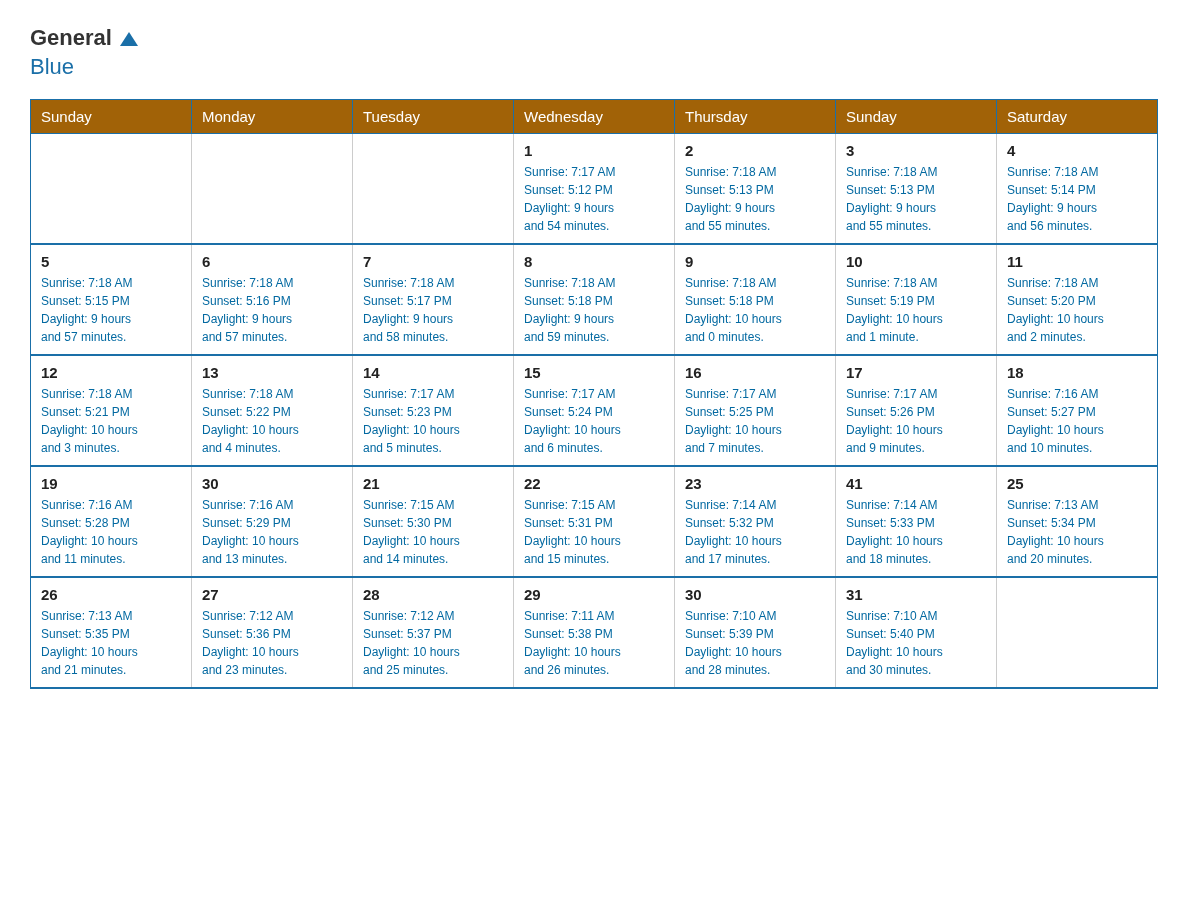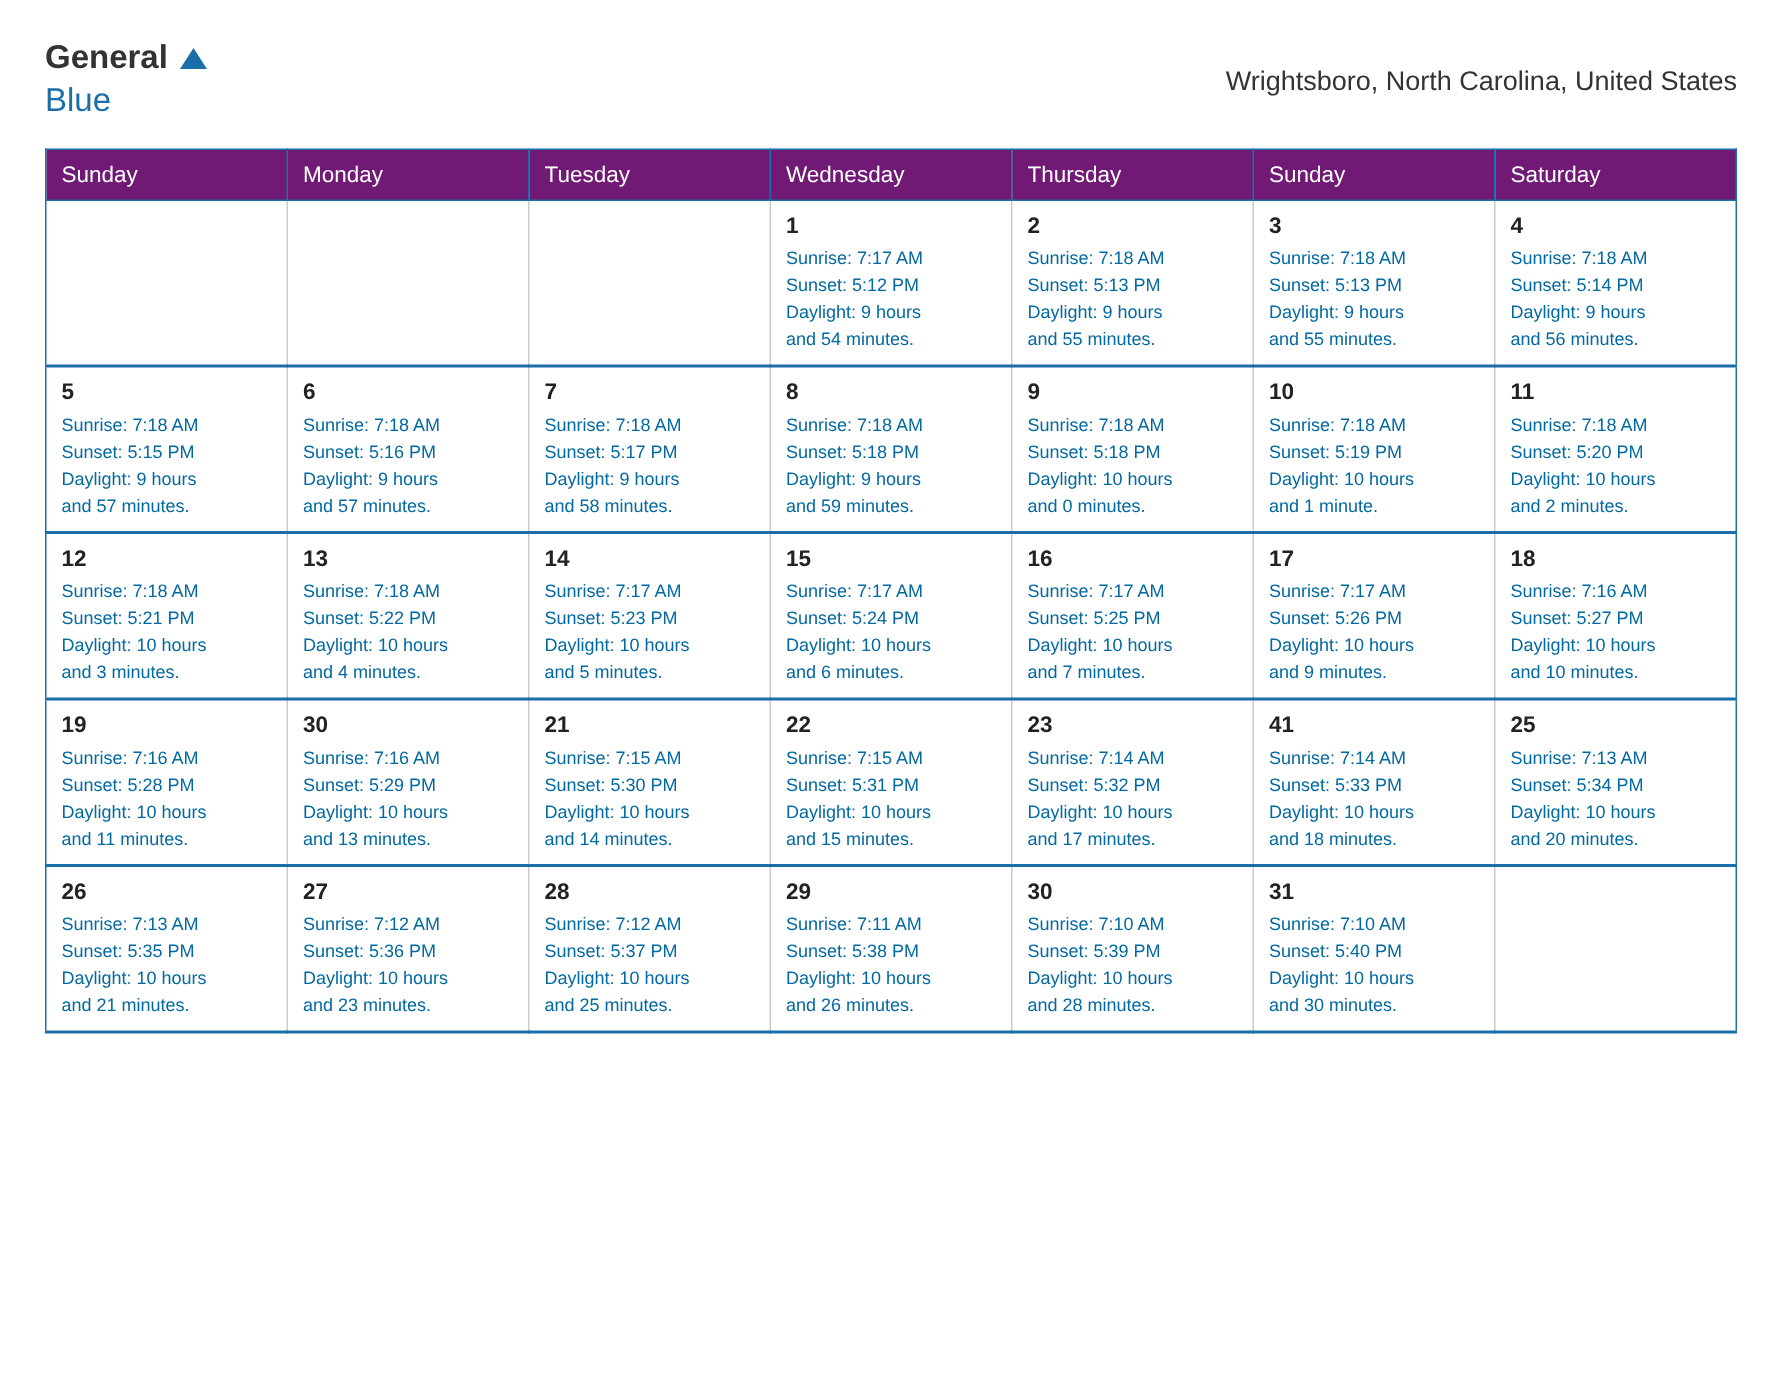--- a/index.html
+++ b/index.html
@@ -50,21 +50,21 @@
       font-size: 18px;
       color: #333;
       margin-top: 4px;
     }
     table {
       width: 100%;
       border-collapse: collapse;
       table-layout: fixed;
     }
     thead tr {
-      background: #701a75;
+      background: #a16207;
     }
     thead th {
       color: #fff;
       font-size: 15px;
       font-weight: normal;
       padding: 8px 10px;
       text-align: left;
       border: 1px solid #1a6fa8;
     }
     tbody tr {
@@ -107,21 +107,20 @@
 <div class="header-area">
   <div class="logo">
     <span class="logo-text-general">General</span>
     <svg class="logo-icon" viewBox="0 0 22 22" xmlns="http://www.w3.org/2000/svg">
       <polygon points="2,18 11,4 20,18" fill="#1a6fa8"></polygon>
     </svg>
     <br>
     <span class="logo-text-blue">Blue</span>
   </div>
   <div class="title-area">
-    <div class="calendar-subtitle">Wrightsboro, North Carolina, United States</div>
   </div>
 </div>
 
 <table>
   <thead>
     <tr>
       <th>Sunday</th>
       <th>Monday</th>
       <th>Tuesday</th>
       <th>Wednesday</th>

